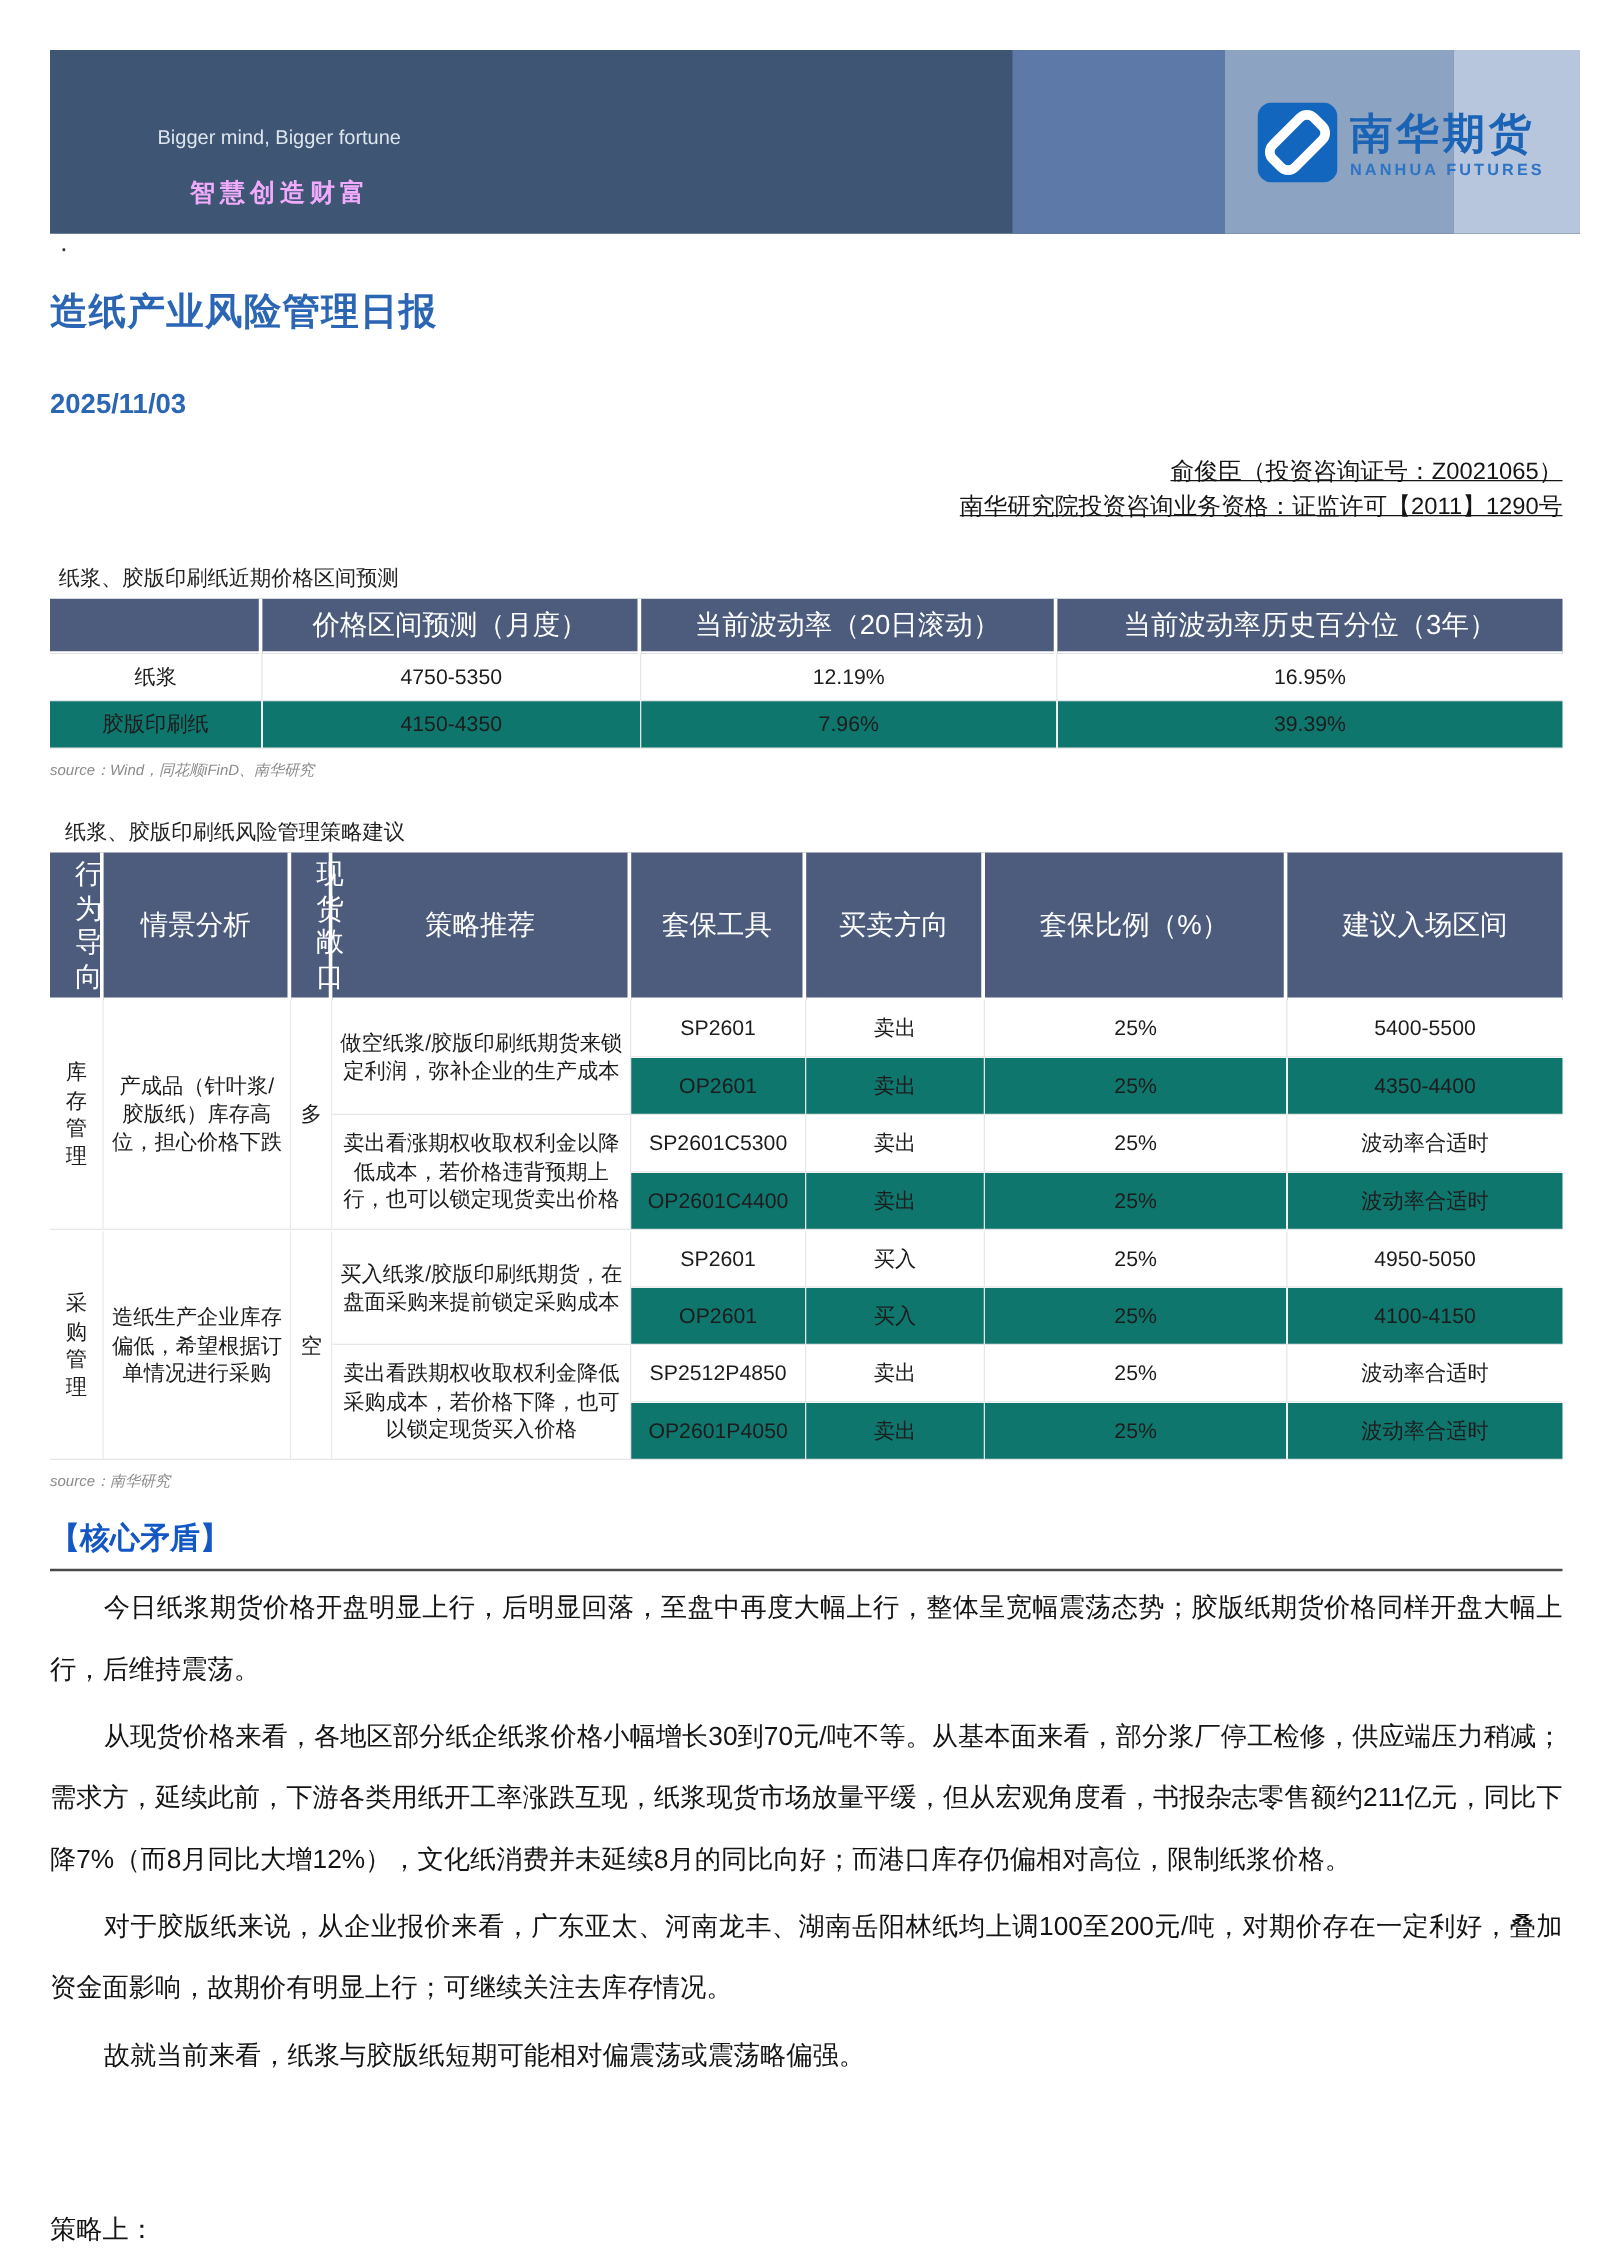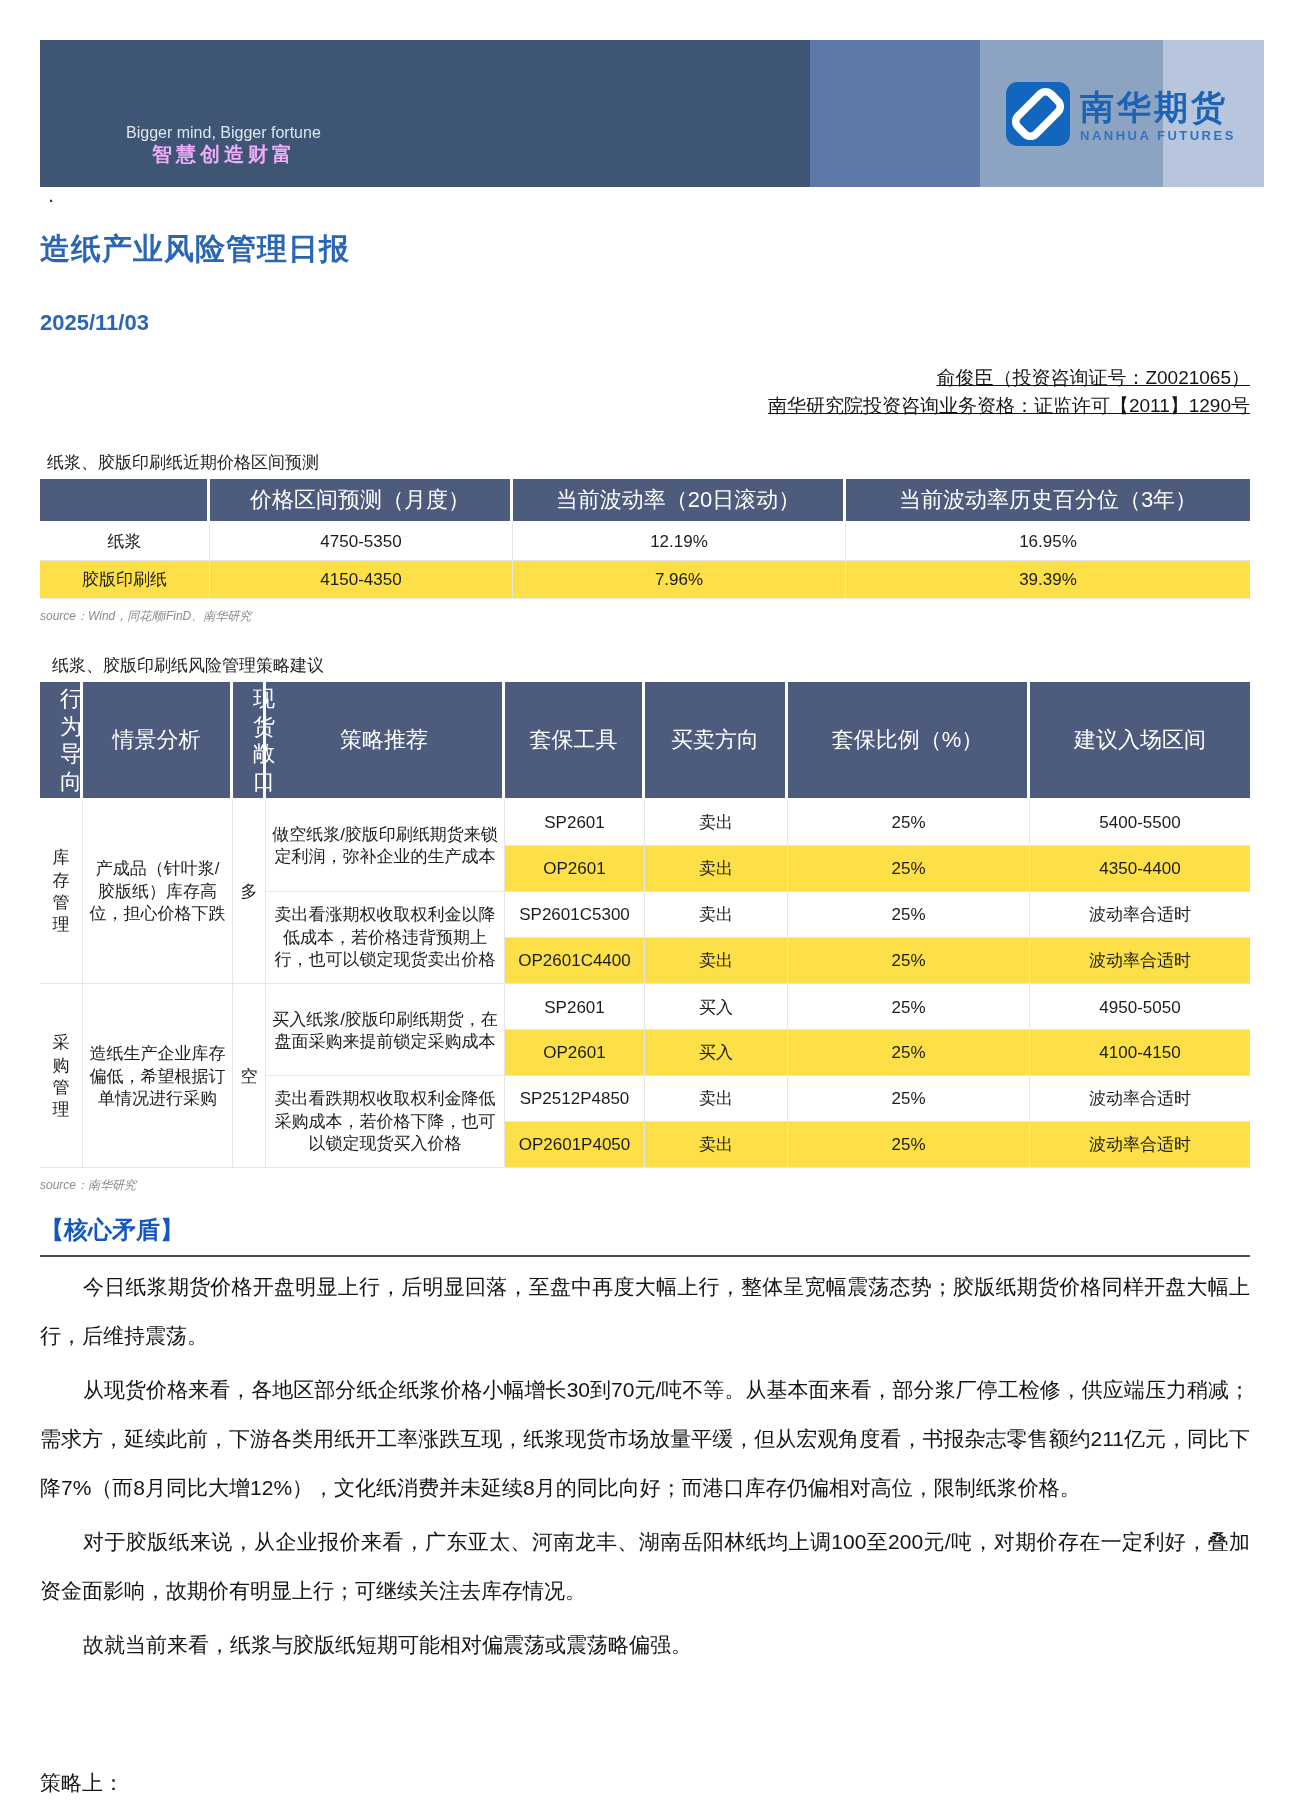--- a/index.html
+++ b/index.html
@@ -8,21 +8,21 @@
   .page { position:relative; width:1291px; height:1809px; background:#fff; overflow:hidden; }
   .content { padding:0 41px 0 40px; }
 
   
   .banner { position:relative; margin:40px 27px 0 40px; width:1224px; height:147px;
             background:#3e5673; overflow:hidden; }
   .banner .band { position:absolute; top:0; height:100%; }
   .band2 { left:770px; width:170px; background:#5d79a7; }
   .band3 { left:940px; width:183px; background:#8da3c2; }
   .band4 { left:1123px; width:101px; background:#b7c6dd; }
-  .tagline-en { position:absolute; left:86px; top:84px; font-size:16px; color:#dde5ef; }
+  .tagline-en { position:absolute; left:86px; top:62px; font-size:16px; color:#dde5ef; }
   .tagline-zh { position:absolute; left:112px; top:101px; font-size:20px; font-weight:bold;
                 color:#f0abfc; letter-spacing:4px; }
   .logo { position:absolute; left:966px; top:42px; display:flex; align-items:center; gap:10px; }
   .logo-text { display:flex; flex-direction:column; line-height:1.05; }
   .logo-zh { font-size:34px; font-weight:bold; color:#1a63b5; letter-spacing:3px; }
   .logo-en { font-size:13px; font-weight:bold; color:#2e74c4; letter-spacing:2.5px; margin-top:3px; }
 
   .tiny-dot { margin:5px 0 0 9px; font-size:15px; font-weight:bold; color:#333; }
 
   
@@ -32,21 +32,21 @@
 
   
   .tbl-title { font-size:17px; color:#222; }
   table { border-collapse:separate; border-spacing:0; table-layout:fixed; width:1210px; }
   th { background:#4d5c7d; color:#ffffff; font-weight:normal; font-size:22px;
        border-right:3px solid #fff; border-bottom:2px solid #fff; padding:3px 20px; text-align:center;margin-top:24px; }
   th:last-child { border-right:none; }
   td { font-size:17px; text-align:center; vertical-align:middle; padding:3px 5px;
        border-right:1px solid #e6e6e6; border-bottom:1px solid #e6e6e6; background-clip:padding-box; }
   td:last-child { border-right:none; }
-  tr.stripe td { background-color:#fde047; }
+  tr.stripe td { background-color:#0f766e; }
   td.merge { background:#ffffff; }
   .src { margin-top:9px; font-size:12px; color:#8a8a8a; font-style:italic; }
 
   .t1-title { margin-top:32px; margin-left:7px; }
   .tbl1 { margin-top:5px; }
   .tbl1 th { height:44px; }
   .tbl1 td { height:38px; }
 
   .t2-title { margin-top:29px; margin-left:12px; }
   .tbl2 { margin-top:5px; }

